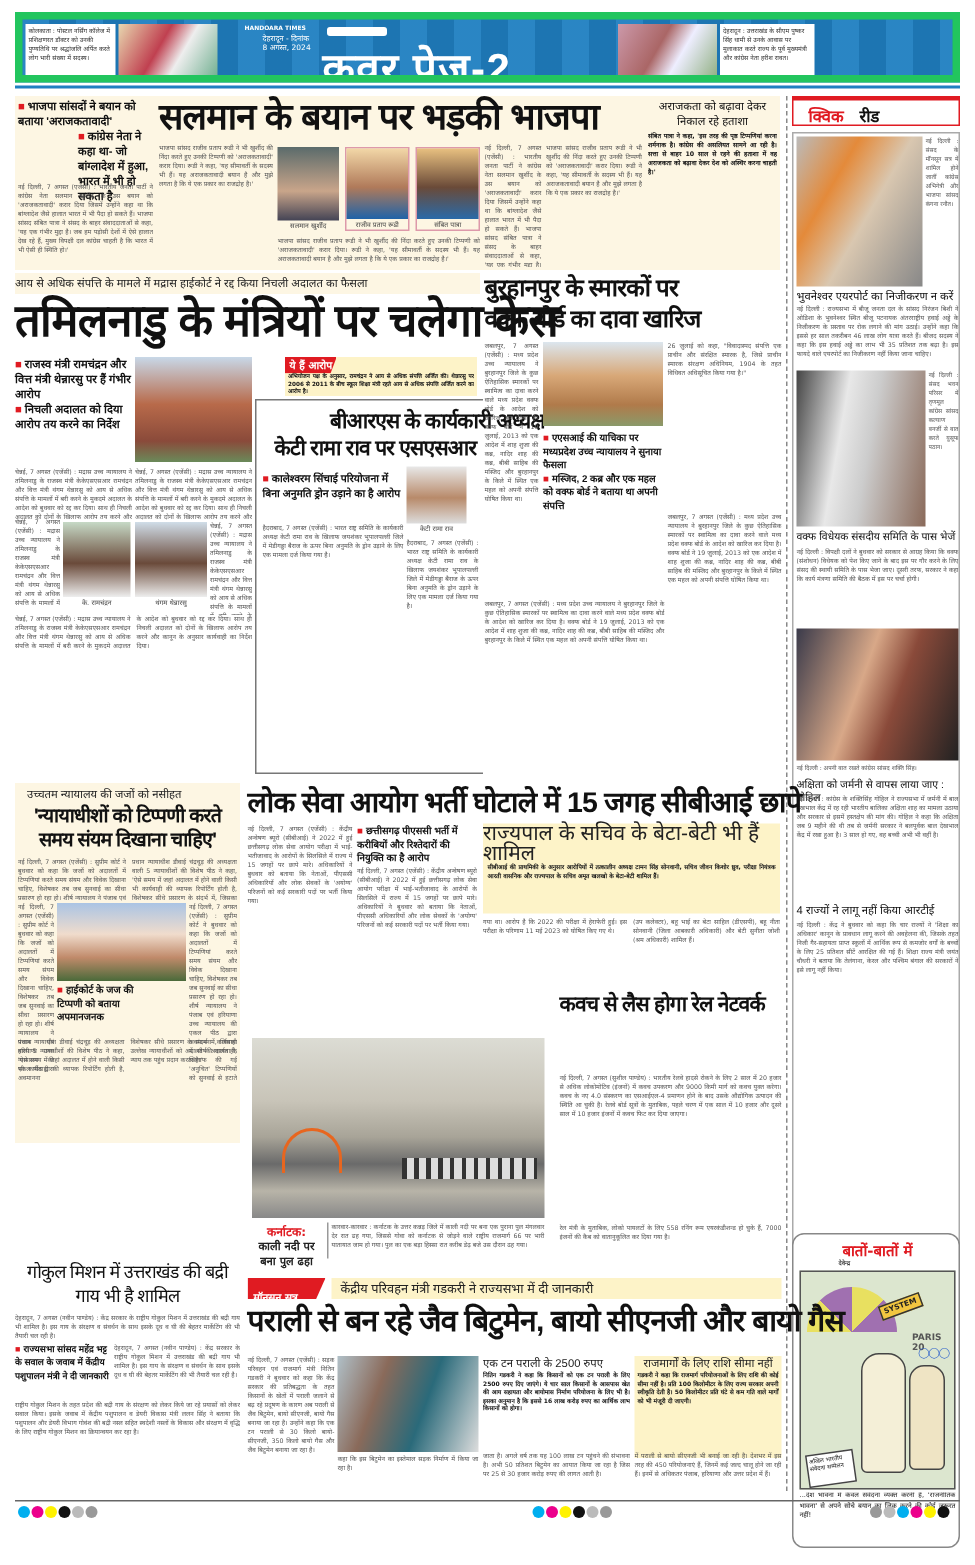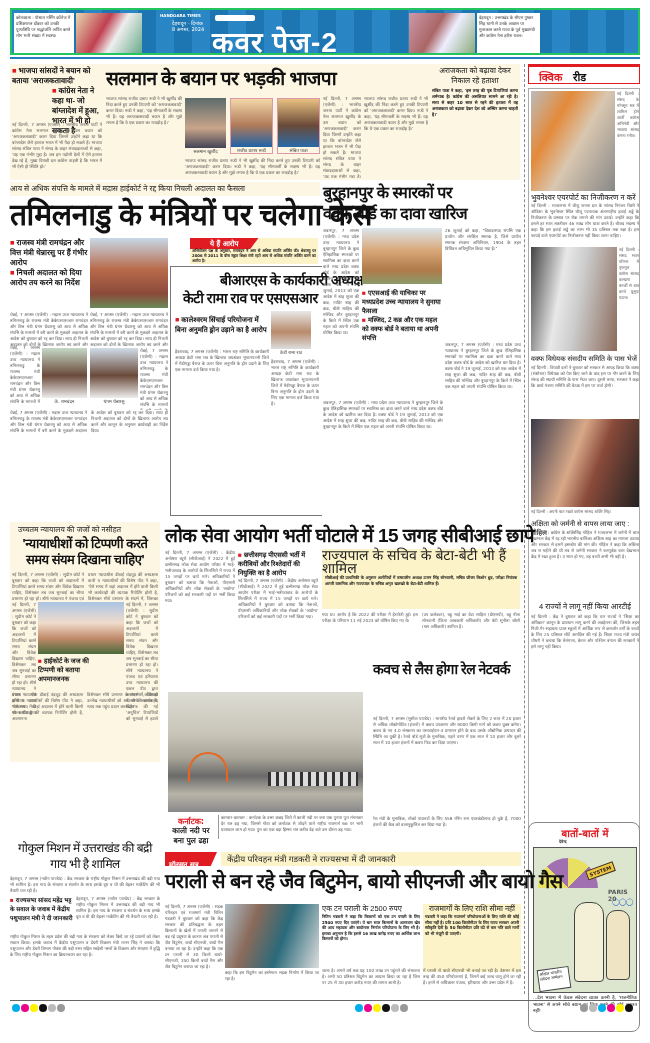--- a/index.html
+++ b/index.html
@@ -7,21 +7,21 @@
   body { font-family: "DejaVu Sans", sans-serif; color: #222; position: relative; }
   .abs { position: absolute; }
   .txt { font-size: 4.2px; line-height: 6px; color: #555; text-align: justify; overflow: hidden; }
   .bullet::before { content: "■"; color: #e01b22; margin-right: 2px; }
   .bhead { font-family: "Liberation Sans Narrow", "Liberation Sans", sans-serif; font-weight: bold; color: #111; }
   .photo { background: linear-gradient(135deg,#9aa 0%,#667 50%,#889 100%); overflow: hidden; }
   .caption { font-size: 4.5px; color: #444; text-align: center; }
   .head { font-family: "Liberation Sans", sans-serif; font-weight: bold; color: #111; letter-spacing: -0.5px; transform-origin: left top; }
 
   
-  #masthead { left: 10px; top: 8px; width: 630px; height: 47px; background: #1f7fc1; border: 2px solid #22c55e; overflow: hidden; }
+  #masthead { left: 10px; top: 8px; width: 630px; height: 47px; background: #1f7fc1; border: 5px solid #22c55e; overflow: hidden; }
   #masthead .stripes { position:absolute; inset:0; background: repeating-linear-gradient(90deg, rgba(255,255,255,0.05) 0 18px, rgba(0,0,0,0.08) 18px 36px); }
   #mh-left-text { left: 2px; top: 3px; width: 60px; font-size: 4.2px; line-height: 6px; background:#fff; color:#333; height: 41px; padding: 2px; }
   #mh-left-photo { left: 64px; top: 3px; width: 66px; height: 41px; background: linear-gradient(120deg,#e8d8b0,#c04050 40%,#eee 60%,#6a8 100%); }
   #mh-brand { left: 148px; top: 3px; color:#fff; font-size: 4px; font-weight: bold; }
   #mh-edition { left: 160px; top: 10px; color:#fff; font-size: 5px; line-height: 6px; }
   #mh-pill { left: 203px; top: 5px; width: 40px; height: 6px; background:#fff; border-radius: 2px; }
   #mh-title { left: 200px; top: 12px; color:#fff; font-size: 28px; font-weight: bold; font-family: "Liberation Sans", sans-serif; letter-spacing: 1px; }
   #mh-right-photo { left: 397px; top: 3px; width: 66px; height: 41px; background: linear-gradient(120deg,#c9a,#a66 40%,#eef 60%,#8a7 100%); }
   #mh-right-text { left: 465px; top: 3px; width: 63px; height: 41px; font-size: 4.2px; line-height: 6px; background:#fff; padding: 2px; color:#333; }
   #blue-rule { left: 10px; top: 57px; width: 630px; height: 2px; background: #1f7fc1; }
@@ -48,21 +48,21 @@
   <div id="mh-right-text" class="abs">देहरादून : उत्तराखंड के सीएम पुष्कर सिंह धामी से उनके आवास पर मुलाकात करते राज्य के पूर्व मुख्यमंत्री और कांग्रेस नेता हरीश रावत।</div>
 </div>
 <div id="blue-rule" class="abs"></div>
 
 <div class="abs cream" style="left:10px;top:64px;width:510px;height:116px;">
   <div class="abs" style="left:2px;top:2px;width:90px;">
     <div class="bhead bullet" style="font-size:7.5px;line-height:10px;">भाजपा सांसदों ने बयान को बताया 'अराजकतावादी'</div>
     <div class="bhead bullet" style="font-size:7.5px;line-height:10px;margin-left:40px;">कांग्रेस नेता ने कहा था- जो बांग्लादेश में हुआ, भारत में भी हो सकता है</div>
   </div>
   <div class="abs txt" style="left:2px;top:58px;width:90px;height:56px;">नई दिल्ली, 7 अगस्त (एजेंसी) : भारतीय जनता पार्टी ने कांग्रेस नेता सलमान खुर्शीद के उस बयान को 'अराजकतावादी' करार दिया जिसमें उन्होंने कहा था कि बांग्लादेश जैसे हालात भारत में भी पैदा हो सकते हैं। भाजपा सांसद संबित पात्रा ने संसद के बाहर संवाददाताओं से कहा, 'यह एक गंभीर मुद्दा है। जब हम पड़ोसी देशों में ऐसे हालात देख रहे हैं, मुख्य विपक्षी दल कांग्रेस चाहती है कि भारत में भी ऐसी ही स्थिति हो।'</div>
-  <div class="abs head" style="left:96px;top:0;width:316px;font-size:19px;line-height:30px;white-space:nowrap;">सलमान के बयान पर भड़की भाजपा</div>
+  <div class="abs head" style="left:96px;top:0;width:316px;font-size:24px;line-height:30px;white-space:nowrap;">सलमान के बयान पर भड़की भाजपा</div>
   <div class="abs txt" style="left:96px;top:32px;width:76px;height:82px;">भाजपा सांसद राजीव प्रताप रूडी ने भी खुर्शीद की निंदा करते हुए उनकी टिप्पणी को 'अराजकतावादी' करार दिया। रूडी ने कहा, 'यह सीमावर्ती के सदस्य भी हैं। यह अराजकतावादी बयान है और मुझे लगता है कि ये एक प्रकार का राजद्रोह है।'</div>
   <div class="abs" style="left:175px;top:34px;width:135px;height:56px;display:flex;gap:4px;">
     <div style="flex:1;display:flex;flex-direction:column;">
       <div class="photo" style="flex:1;background:linear-gradient(180deg,#5b6b6b,#c9a58a 60%,#445);"></div>
       <div class="caption">सलमान खुर्शीद</div>
     </div>
     <div style="flex:1;display:flex;flex-direction:column;border:1px solid #d9a;">
       <div class="photo" style="flex:1;background:linear-gradient(180deg,#f2d7a7,#b07a5a 55%,#1f63a8);"></div>
       <div class="caption">राजीव प्रताप रूडी</div>
     </div>
@@ -91,21 +91,21 @@
   <div class="abs bhead" style="left:2px;top:104px;width:108px;font-size:7.5px;line-height:9px;font-weight:normal;">भुवनेश्वर एयरपोर्ट का निजीकरण न करें</div>
   <div class="abs txt" style="left:2px;top:114px;width:108px;height:44px;">नई दिल्ली : राज्यसभा में बीजू जनता दल के सांसद निरंजन बिशी ने ओडिशा के भुवनेश्वर स्थित बीजू पटनायक अंतरराष्ट्रीय हवाई अड्डे के निजीकरण के प्रस्ताव पर रोक लगाने की मांग उठाई। उन्होंने कहा कि इससे हर साल तकरीबन 46 लाख लोग यात्रा करते हैं। बीजद सदस्य ने कहा कि इस हवाई अड्डे का लाभ भी 35 प्रतिशत तक बढ़ा है। इस फायदे वाले एयरपोर्ट का निजीकरण नहीं किया जाना चाहिए।</div>
   <div class="abs photo" style="left:2px;top:158px;width:86px;height:104px;background:linear-gradient(100deg,#444,#e8e8e8 35%,#ccc 55%,#8a6a5a 100%);"></div>
   <div class="abs txt" style="left:90px;top:158px;width:20px;height:104px;font-size:4px;">नई दिल्ली : संसद भवन परिसर में तृणमूल कांग्रेस सांसद कल्याण बनर्जी से बात करते युसूफ पठान।</div>
   <div class="abs bhead" style="left:2px;top:265px;width:108px;font-size:7px;line-height:9px;font-weight:normal;">वक्फ विधेयक संसदीय समिति के पास भेजें</div>
   <div class="abs txt" style="left:2px;top:276px;width:108px;height:50px;">नई दिल्ली : विपक्षी दलों ने बुधवार को सरकार से आग्रह किया कि वक्फ (संशोधन) विधेयक को पेश किए जाने के बाद इस पर गौर करने के लिए संसद की स्थायी समिति के पास भेजा जाए। दूसरी तरफ, सरकार ने कहा कि कार्य मंत्रणा समिति की बैठक में इस पर चर्चा होगी।</div>
   <div class="abs photo" style="left:2px;top:330px;width:108px;height:88px;background:linear-gradient(110deg,#3a3a4a,#d8a888 40%,#8a4a3a 60%,#222 100%);"></div>
   <div class="abs txt" style="left:2px;top:420px;width:108px;height:8px;font-size:4px;">नई दिल्ली : अपनी बात रखते कांग्रेस सांसद शक्ति सिंह।</div>
   <div class="abs bhead" style="left:2px;top:430px;width:108px;font-size:7px;line-height:9px;font-weight:normal;">अक्षिता को जर्मनी से वापस लाया जाए : गोहिल</div>
   <div class="abs txt" style="left:2px;top:441px;width:108px;height:70px;">नई दिल्ली : कांग्रेस के शक्तिसिंह गोहिल ने राज्यसभा में जर्मनी में बाल देखभाल केंद्र में रह रही भारतीय बालिका अक्षिता शाह का मामला उठाया और सरकार से इसमें हस्तक्षेप की मांग की। गोहिल ने कहा कि अक्षिता जब 9 महीने की थी तब से जर्मनी सरकार ने बलपूर्वक बाल देखभाल केंद्र में रखा हुआ है। 3 साल हो गए, वह बच्ची अभी भी वहीं है।</div>
-  <div class="abs bhead" style="left:2px;top:513px;width:108px;font-size:7.5px;line-height:10px;font-weight:normal;text-align:center;">4 राज्यों ने लागू नहीं किया आरटीई</div>
+  <div class="abs bhead" style="left:2px;top:513px;width:108px;font-size:7.5px;line-height:10px;font-weight:normal;text-align:left;">4 राज्यों ने लागू नहीं किया आरटीई</div>
   <div class="abs txt" style="left:2px;top:525px;width:108px;height:80px;">नई दिल्ली : केंद्र ने बुधवार को कहा कि चार राज्यों ने 'शिक्षा का अधिकार' कानून के प्रावधान लागू करने की अवहेलना की, जिसके तहत निजी गैर-सहायता प्राप्त स्कूलों में आर्थिक रूप से कमजोर वर्गों के बच्चों के लिए 25 प्रतिशत सीटें आरक्षित की गई हैं। शिक्षा राज्य मंत्री जयंत चौधरी ने बताया कि तेलंगाना, केरल और पश्चिम बंगाल की सरकारों ने इसे लागू नहीं किया।</div>
 </div>
 
 <div class="abs" style="left:528px;top:822px;width:112px;height:210px;border:1px solid #888;border-radius:8px;background:#fff;">
   <div class="abs" style="left:0;top:3px;width:112px;text-align:center;font-size:10px;font-weight:bold;color:#e01b22;">बातों-बातों में</div>
   <div class="abs" style="left:30px;top:16px;font-size:4px;color:#333;font-weight:bold;">देवेन्द्र</div>
   <div class="abs" style="left:4px;top:24px;width:104px;height:146px;background:#dce6cf;border:1px solid #555;overflow:hidden;">
     <div class="abs" style="left:4px;top:10px;width:60px;height:30px;border-radius:30px 30px 0 0;background:conic-gradient(from 270deg at 50% 100%, #e8e060 0 45deg, #a070b0 45deg 90deg, #e8e060 90deg 135deg, #a070b0 135deg 180deg, transparent 180deg);"></div>
     <div class="abs" style="left:52px;top:18px;padding:1px 2px;background:#f2c640;border:1px solid #333;font-size:5px;font-weight:bold;transform:rotate(-20deg);">SYSTEM</div>
     <div class="abs" style="left:74px;top:40px;font-size:6px;color:#555;font-weight:bold;">PARIS 20</div>
@@ -133,21 +133,21 @@
   <div class="caption">के. रामचंद्रन</div>
 </div>
 <div class="abs txt" style="left:90px;top:312px;width:78px;height:36px;">चेन्नई, 7 अगस्त (एजेंसी) : मद्रास उच्च न्यायालय ने तमिलनाडु के राजस्व मंत्री केकेएसएसआर रामचंद्रन और वित्त मंत्री थंगम थेन्नारसु को आय से अधिक संपत्ति के मामलों में बरी करने के मुकदमे अदालत के आदेश को बुधवार को रद्द कर दिया। साथ ही निचली अदालत को दोनों के खिलाफ आरोप तय करने और कानून के अनुसार कार्यवाही का निर्देश दिया।</div>
 <div class="abs" style="left:90px;top:348px;width:48px;height:62px;">
   <div class="photo" style="height:50px;background:linear-gradient(180deg,#d0dde8,#6a4a3a 55%,#eee);"></div>
   <div class="caption">थंगम थेन्नारसु</div>
 </div>
 <div class="abs txt" style="left:140px;top:348px;width:28px;height:62px;">चेन्नई, 7 अगस्त (एजेंसी) : मद्रास उच्च न्यायालय ने तमिलनाडु के राजस्व मंत्री केकेएसएसआर रामचंद्रन और वित्त मंत्री थंगम थेन्नारसु को आय से अधिक संपत्ति के मामलों में बरी करने के मुकदमे अदालत के आदेश को बुधवार को रद्द कर दिया। साथ ही निचली अदालत को दोनों के खिलाफ आरोप तय करने और कानून के अनुसार कार्यवाही का निर्देश दिया।</div>
 <div class="abs txt" style="left:10px;top:410px;width:158px;height:40px;column-count:2;column-gap:4px;">चेन्नई, 7 अगस्त (एजेंसी) : मद्रास उच्च न्यायालय ने तमिलनाडु के राजस्व मंत्री केकेएसएसआर रामचंद्रन और वित्त मंत्री थंगम थेन्नारसु को आय से अधिक संपत्ति के मामलों में बरी करने के मुकदमे अदालत के आदेश को बुधवार को रद्द कर दिया। साथ ही निचली अदालत को दोनों के खिलाफ आरोप तय करने और कानून के अनुसार कार्यवाही का निर्देश दिया।</div>
 <div class="abs" style="left:190px;top:238px;width:128px;height:26px;background:#fdf3c8;">
-  <span class="abs" style="left:0;top:0;padding:1px 20px;background:#e01b22;color:#fff;font-size:7px;font-weight:bold;clip-path:polygon(0 0,100% 0,88% 100%,0 100%);">ये हैं आरोप</span>
+  <span class="abs" style="left:0;top:0;padding:1px 3px;background:#e01b22;color:#fff;font-size:7px;font-weight:bold;clip-path:polygon(0 0,100% 0,88% 100%,0 100%);">ये हैं आरोप</span>
   <div class="abs txt" style="left:2px;top:10px;width:124px;height:16px;color:#111;font-weight:bold;font-size:3.8px;line-height:5px;">अभियोजन पक्ष के अनुसार, रामचंद्रन ने आय से अधिक संपत्ति अर्जित की। थेन्नारसु पर 2006 से 2011 के बीच स्कूल शिक्षा मंत्री रहते आय से अधिक संपत्ति अर्जित करने का आरोप है।</div>
 </div>
 
 <div class="abs" style="left:170px;top:266px;width:152px;height:250px;border:1px solid #777;border-right:none;">
   <div class="abs head" style="left:4px;top:4px;width:150px;font-size:14px;line-height:18px;white-space:nowrap;margin-left:45px;">बीआरएस के कार्यकारी अध्यक्ष</div>
   <div class="abs head" style="left:12px;top:22px;width:150px;font-size:14px;line-height:18px;white-space:nowrap;">केटी रामा राव पर एसएसआर</div>
   <div class="abs bhead bullet" style="left:4px;top:48px;width:95px;font-size:7px;line-height:10px;">कालेश्वरम सिंचाई परियोजना में बिना अनुमति ड्रोन उड़ाने का है आरोप</div>
   <div class="abs" style="left:100px;top:44px;width:40px;height:46px;">
     <div class="photo" style="height:38px;background:linear-gradient(180deg,#e8e8e8,#b88a6a 55%,#ddd);"></div>
     <div class="caption">केटी रामा राव</div>

